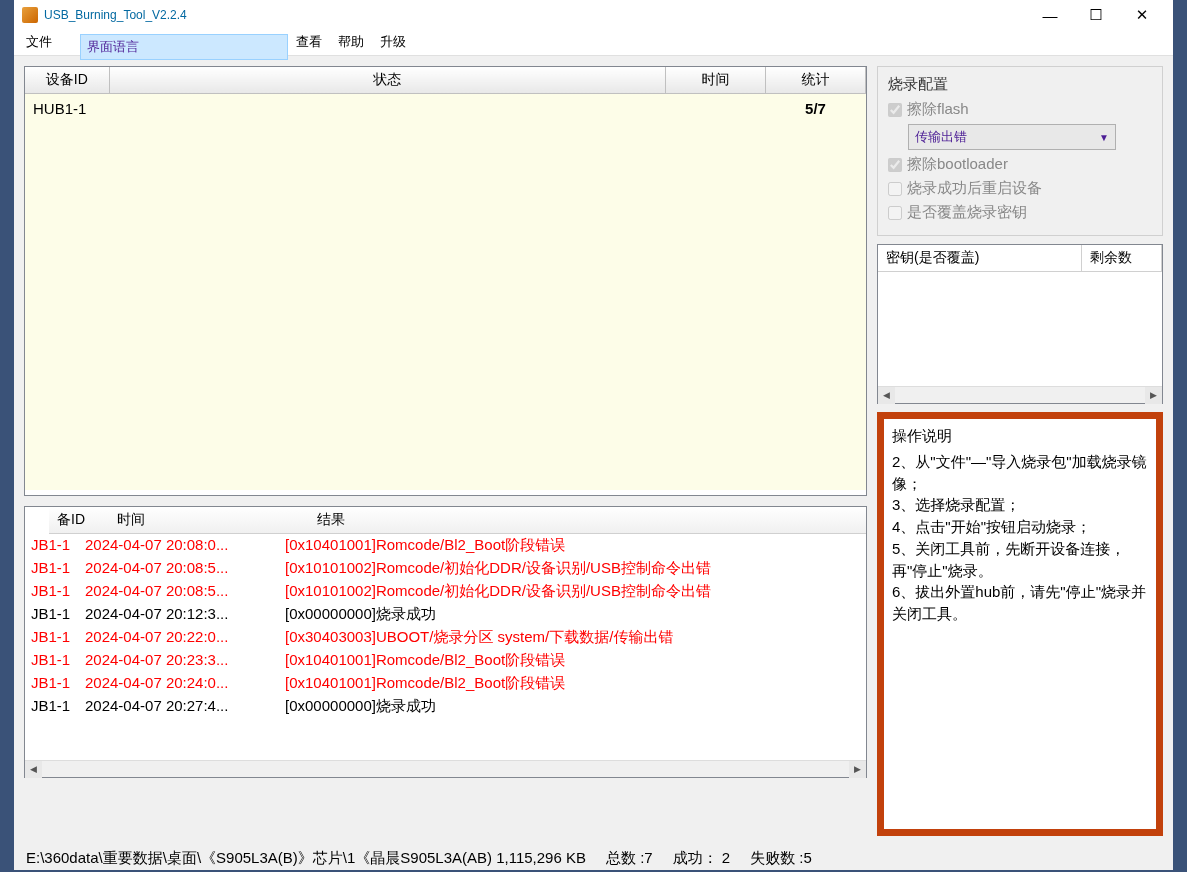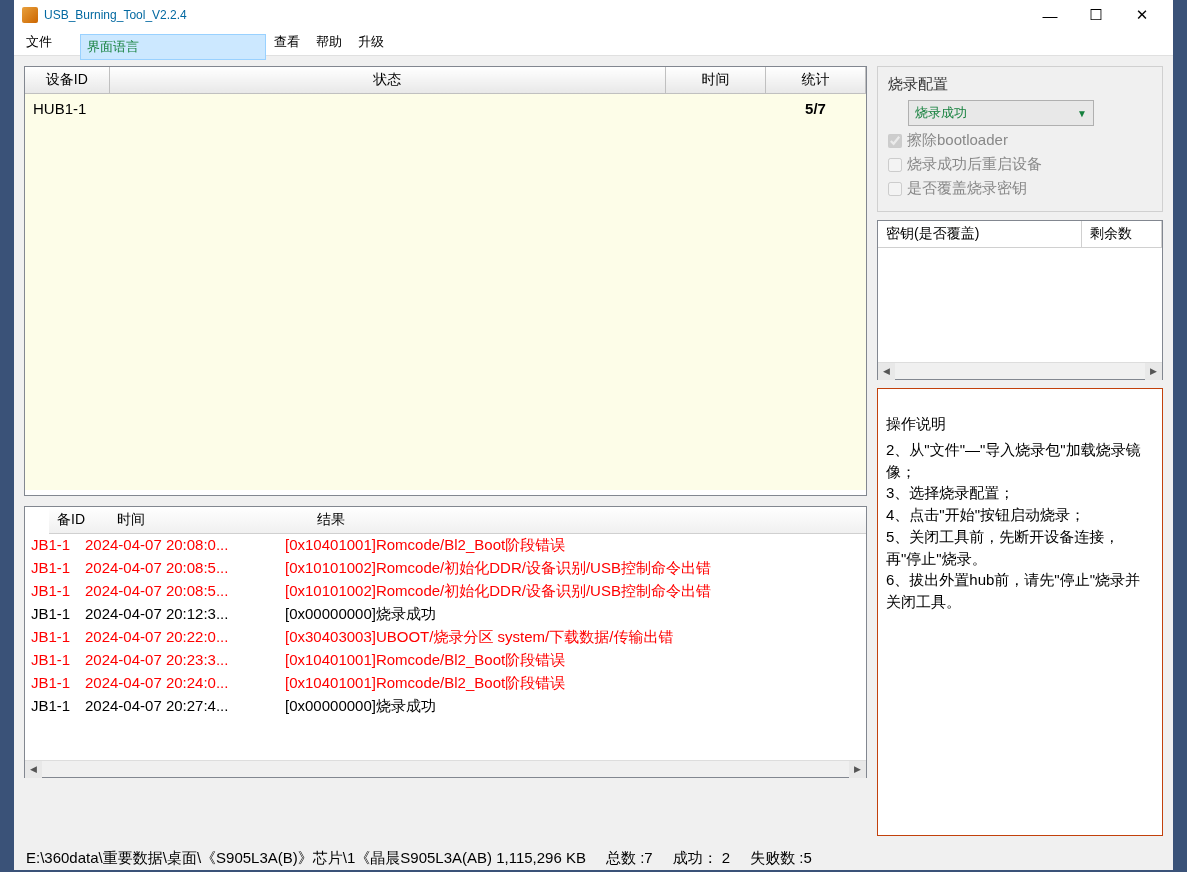--- a/index.html
+++ b/index.html
@@ -36,27 +36,27 @@
 .hscroll { height: 17px; background: #f0f0f0; display: flex; align-items: center; border-top: 1px solid #ddd; }
 .sbtn { width: 17px; height: 17px; background: #e8e8e8; display: flex; align-items: center; justify-content: center; font-size: 9px; color: #555; }
 .strack { flex: 1; }
 .btn-row { display: flex; gap: 30px; justify-content: flex-start; padding-left: 6px; }
 .btn { width: 100px; height: 76px; background: linear-gradient(#f8f8f8,#e0e0e0); border: 1px solid #a0a0a0; font-size: 16px; display: flex; align-items: center; justify-content: center; }
 .btn.primary { border: 2px solid #0078d7; background: #f0f0f0; }
 .cfg-group { border: 1px solid #d0d0d0; padding: 8px 10px; }
 .cfg-title { font-size: 15px; margin-bottom: 6px; color: #333; }
 .chk-row { display: flex; align-items: center; gap: 5px; margin: 5px 0; font-size: 15px; color: #888; }
 .chk-row input { width: 14px; height: 14px; }
-.sel { width: 186px; height: 26px; margin: 4px 0 4px 20px; border: 1px solid #b0b0b0; background: #e8e8e8; color: #15803d; padding-left: 6px; display: flex; align-items: center; justify-content: space-between; }
+.sel { width: 208px; height: 26px; margin: 4px 0 4px 20px; border: 1px solid #b0b0b0; background: #e8e8e8; color: #4c1d95; padding-left: 6px; display: flex; align-items: center; justify-content: space-between; }
 .sel .ar { font-size: 10px; margin-right: 6px; }
 .key-box { border: 1px solid #828790; background: #fff; height: 160px; display: flex; flex-direction: column; }
 .key-head { display: flex; border-bottom: 1px solid #d0d0d0; }
 .key-head div { padding: 4px 8px; border-right: 1px solid #d0d0d0; font-size: 14px; }
 .kh1 { flex: 1; } .kh2 { width: 80px; }
-.instr { border: 1px solid #c2410c; background: #fff; padding: 24px 8px; flex: 1; font-size: 15px; line-height: 1.45; overflow: hidden; }
+.instr { border: 7px solid #c2410c; background: #fff; padding: 6px 8px; flex: 1; font-size: 15px; line-height: 1.45; overflow: hidden; }
 .instr-title { font-size: 15px; margin-bottom: 4px; }
 .statusbar { height: 24px; background: #f0f0f0; display: flex; align-items: center; font-size: 15px; padding: 0 2px; }
 .sb-seg { padding: 0 10px; white-space: nowrap; }
 .sb-path { flex: 0 0 auto; overflow: hidden; }
 .sb-rest { display: flex; flex: 1; justify-content: flex-start; }
 </style>
 </head>
 <body>
 
 <div class="window">
@@ -158,22 +158,26 @@
           <div class="sbtn">▶</div>
         </div>
       </div>
 
     </div>
 
     <div class="right">
 
       <div class="cfg-group">
         <div class="cfg-title">烧录配置</div>
+        <div class="chk-row">
+            <input type="checkbox" checked="" disabled="" style="">
+            <span>擦除flash</span>
+          </div>
         <div class="sel">
-            <span>烧录成功</span>
+            <span>传输出错</span>
             <span class="ar">▼</span>
           </div>
         <div class="chk-row">
             <input type="checkbox" checked="" disabled="" style="">
             <span>擦除bootloader</span>
           </div>
         <div class="chk-row">
             <input type="checkbox" disabled="" style="">
             <span>烧录成功后重启设备</span>
           </div>

